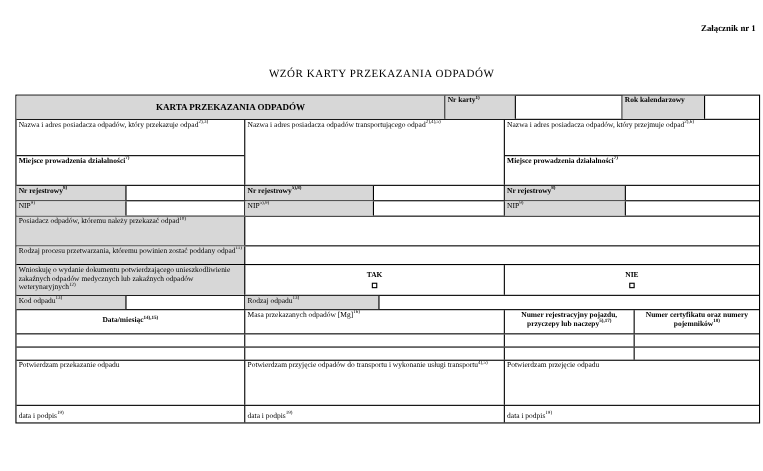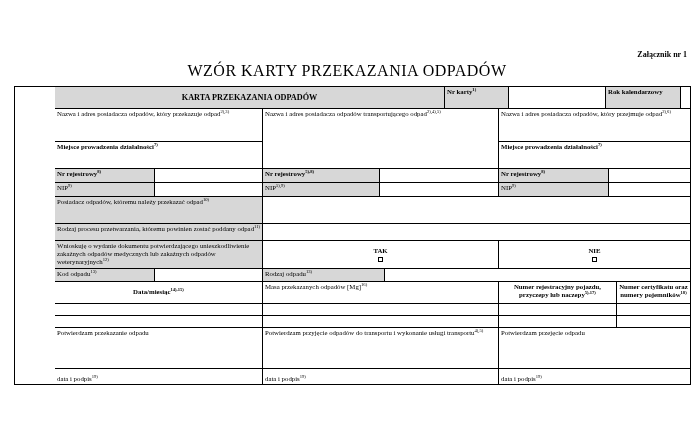--- a/index.html
+++ b/index.html
@@ -1,23 +1,23 @@
 <!DOCTYPE html>
 <html style="--fill: #d7d7d7; --bc: #000000;"><head>
 <meta charset="utf-8">
 <style>
   html,body{margin:0;padding:0;background:#fff;}
   .page{position:relative;width:694px;height:428px;background:#ffffff;
         font-family:"Liberation Serif","DejaVu Serif",serif;color:#000;overflow:hidden;}
   .note{position:absolute;top:10px;left:534px;font-size:7px;line-height:1.35;}
-  .annex{position:absolute;top:50px;right:7px;font-size:8px;font-weight:bold;text-align:right;}
+  .annex{position:absolute;top:21px;right:7px;font-size:8px;font-weight:bold;text-align:right;}
   .title{position:absolute;top:62px;left:0;width:100%;text-align:center;
-         font-size:16px;letter-spacing:.5px;}
+         font-size:10px;letter-spacing:.5px;}
   .tbl{position:absolute;left:14px;top:86px;width:677px;
-       border:1px solid var(--bc,#000);display:flex;flex-direction:column;box-sizing:border-box;padding-left:40px;}
+       border:1px solid var(--bc,#000);display:flex;flex-direction:column;box-sizing:border-box;}
   .row{display:flex;border-bottom:1px solid var(--bc,#000);box-sizing:border-box;}
   .row:last-child{border-bottom:none;flex:1;}
   .c{border-right:1px solid var(--bc,#000);box-sizing:border-box;
      padding:1px 2px;font-size:6.8px;line-height:1.18;overflow:hidden;}
   .c:last-child{border-right:none;}
   .col{border-right:1px solid var(--bc,#000);box-sizing:border-box;display:flex;flex-direction:column;padding:0;}
   .col:last-child{border-right:none;}
   .sub{padding:1px 2px;box-sizing:border-box;font-size:6.8px;line-height:1.18;overflow:hidden;}
   .sub.divider{border-bottom:1px solid var(--bc,#000);}
   .g{background:var(--fill,#d9d9d9);}

